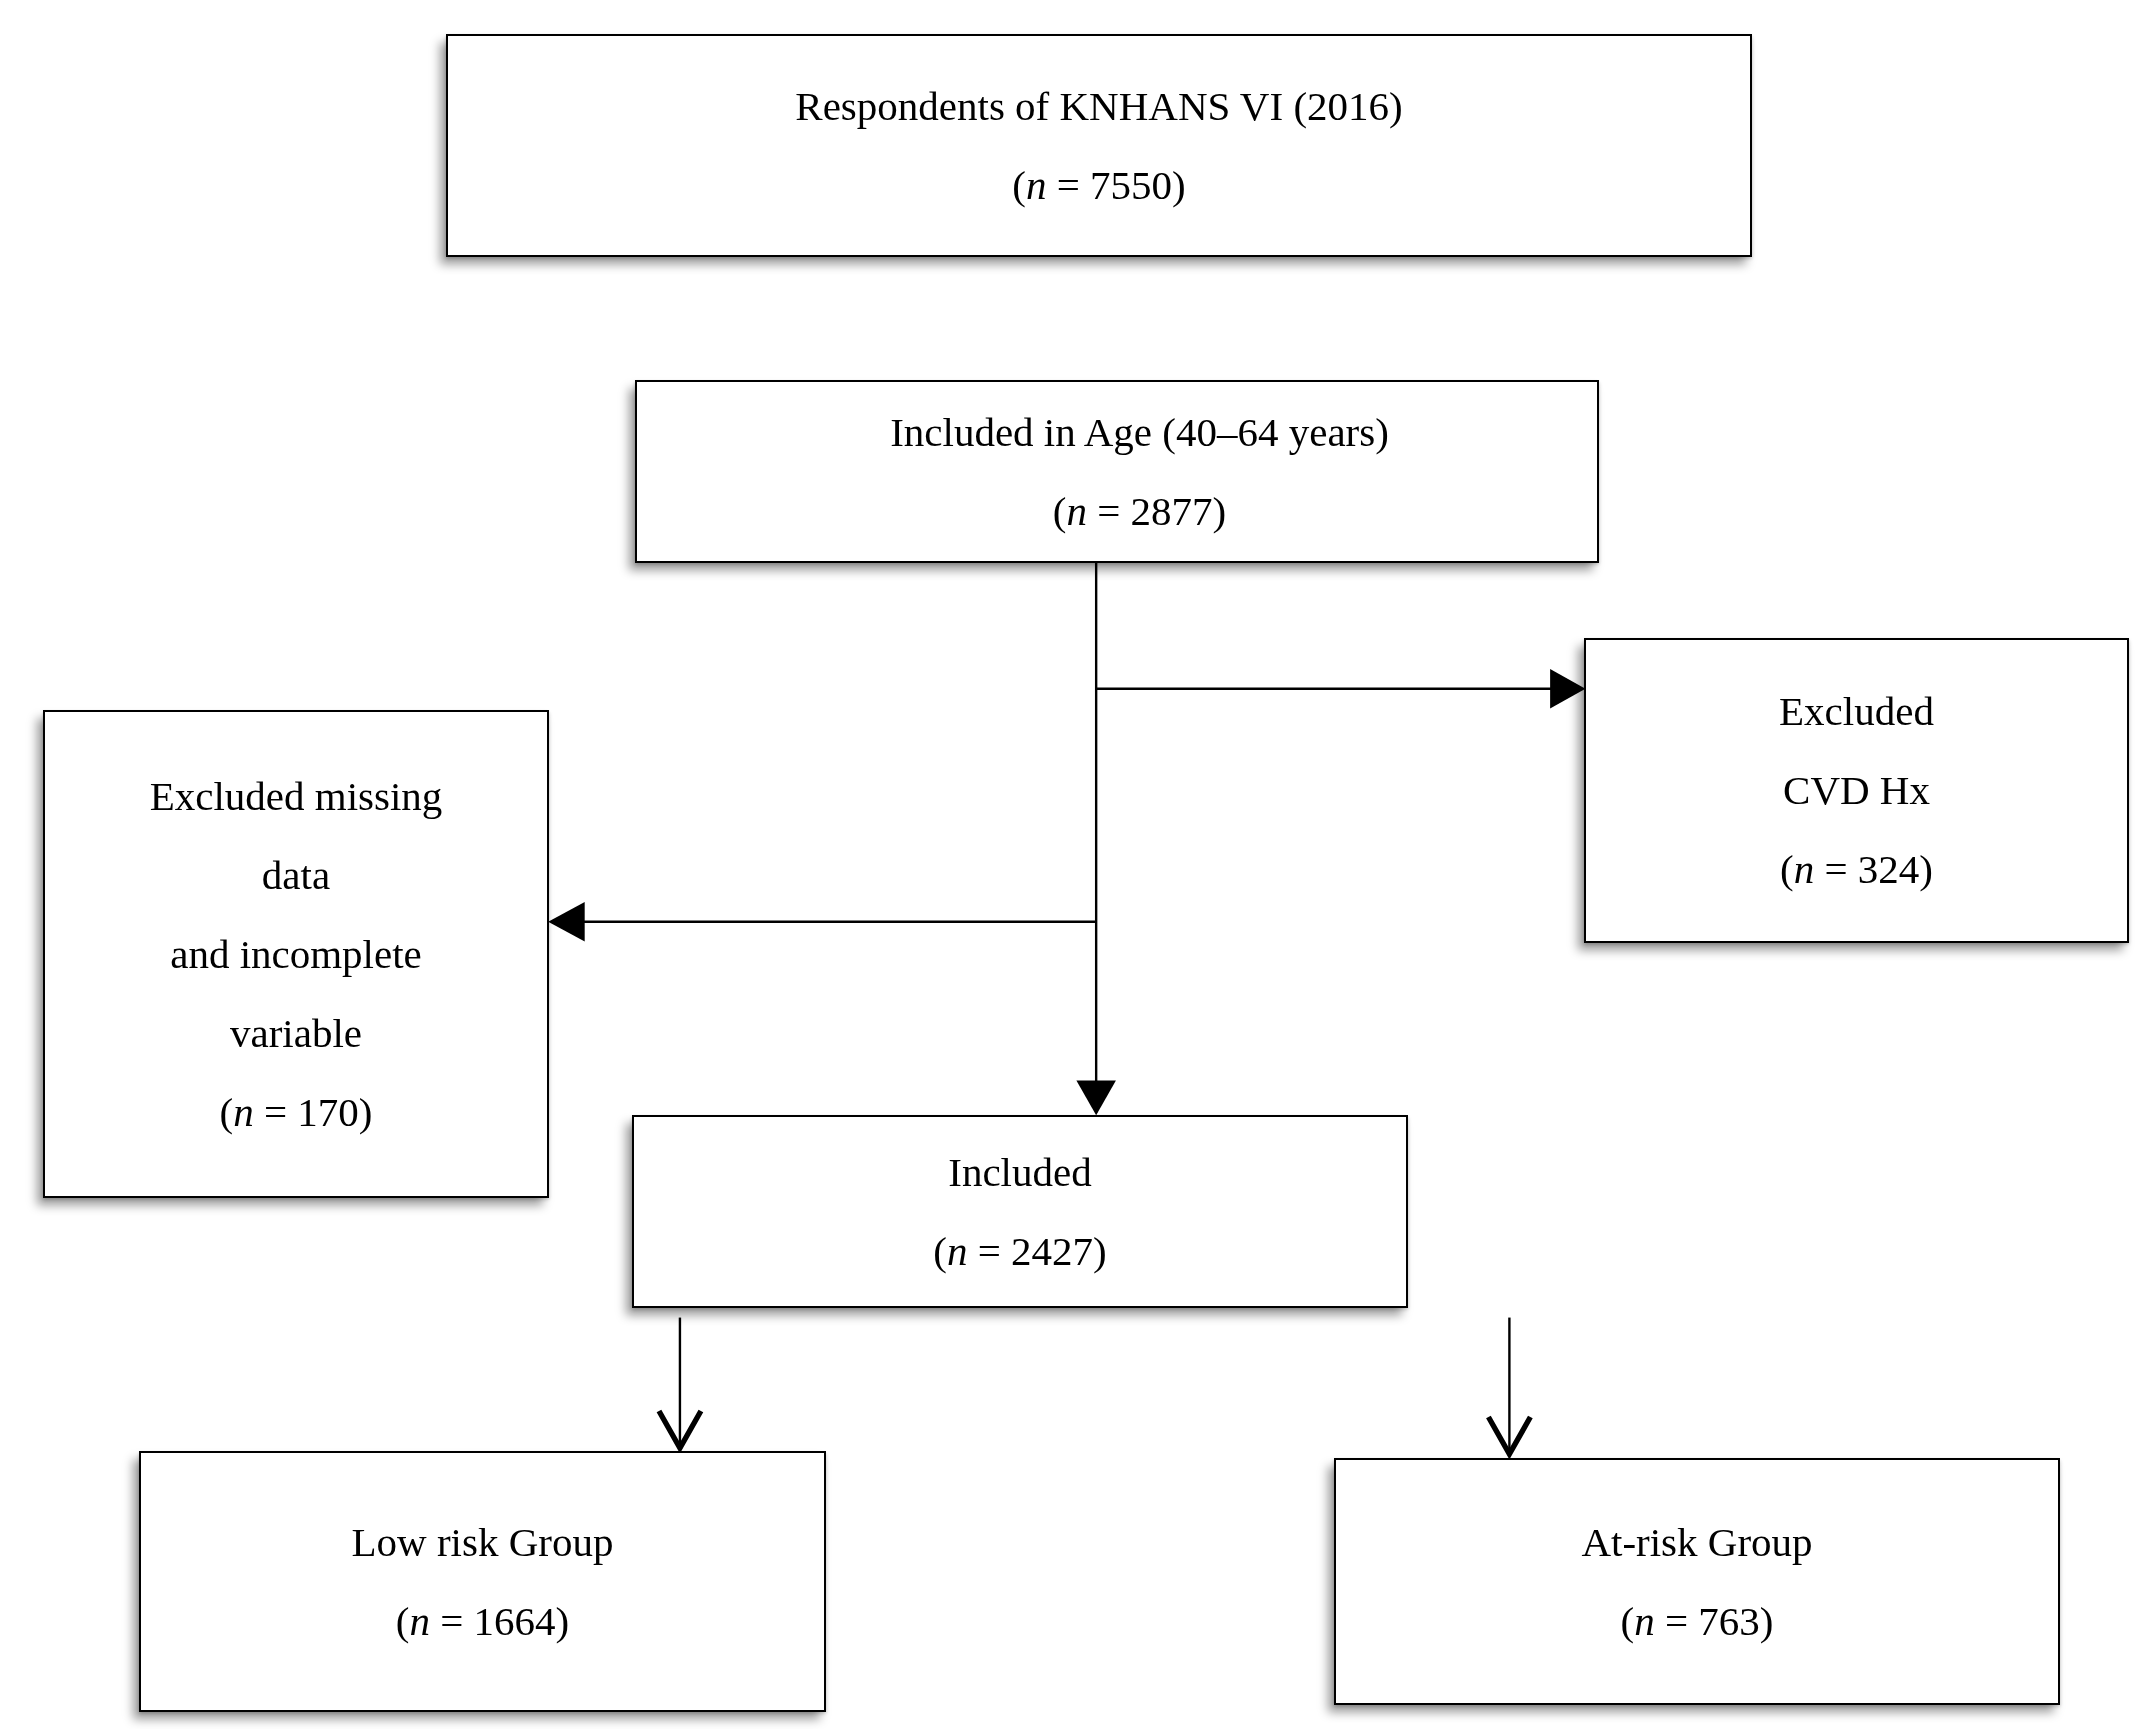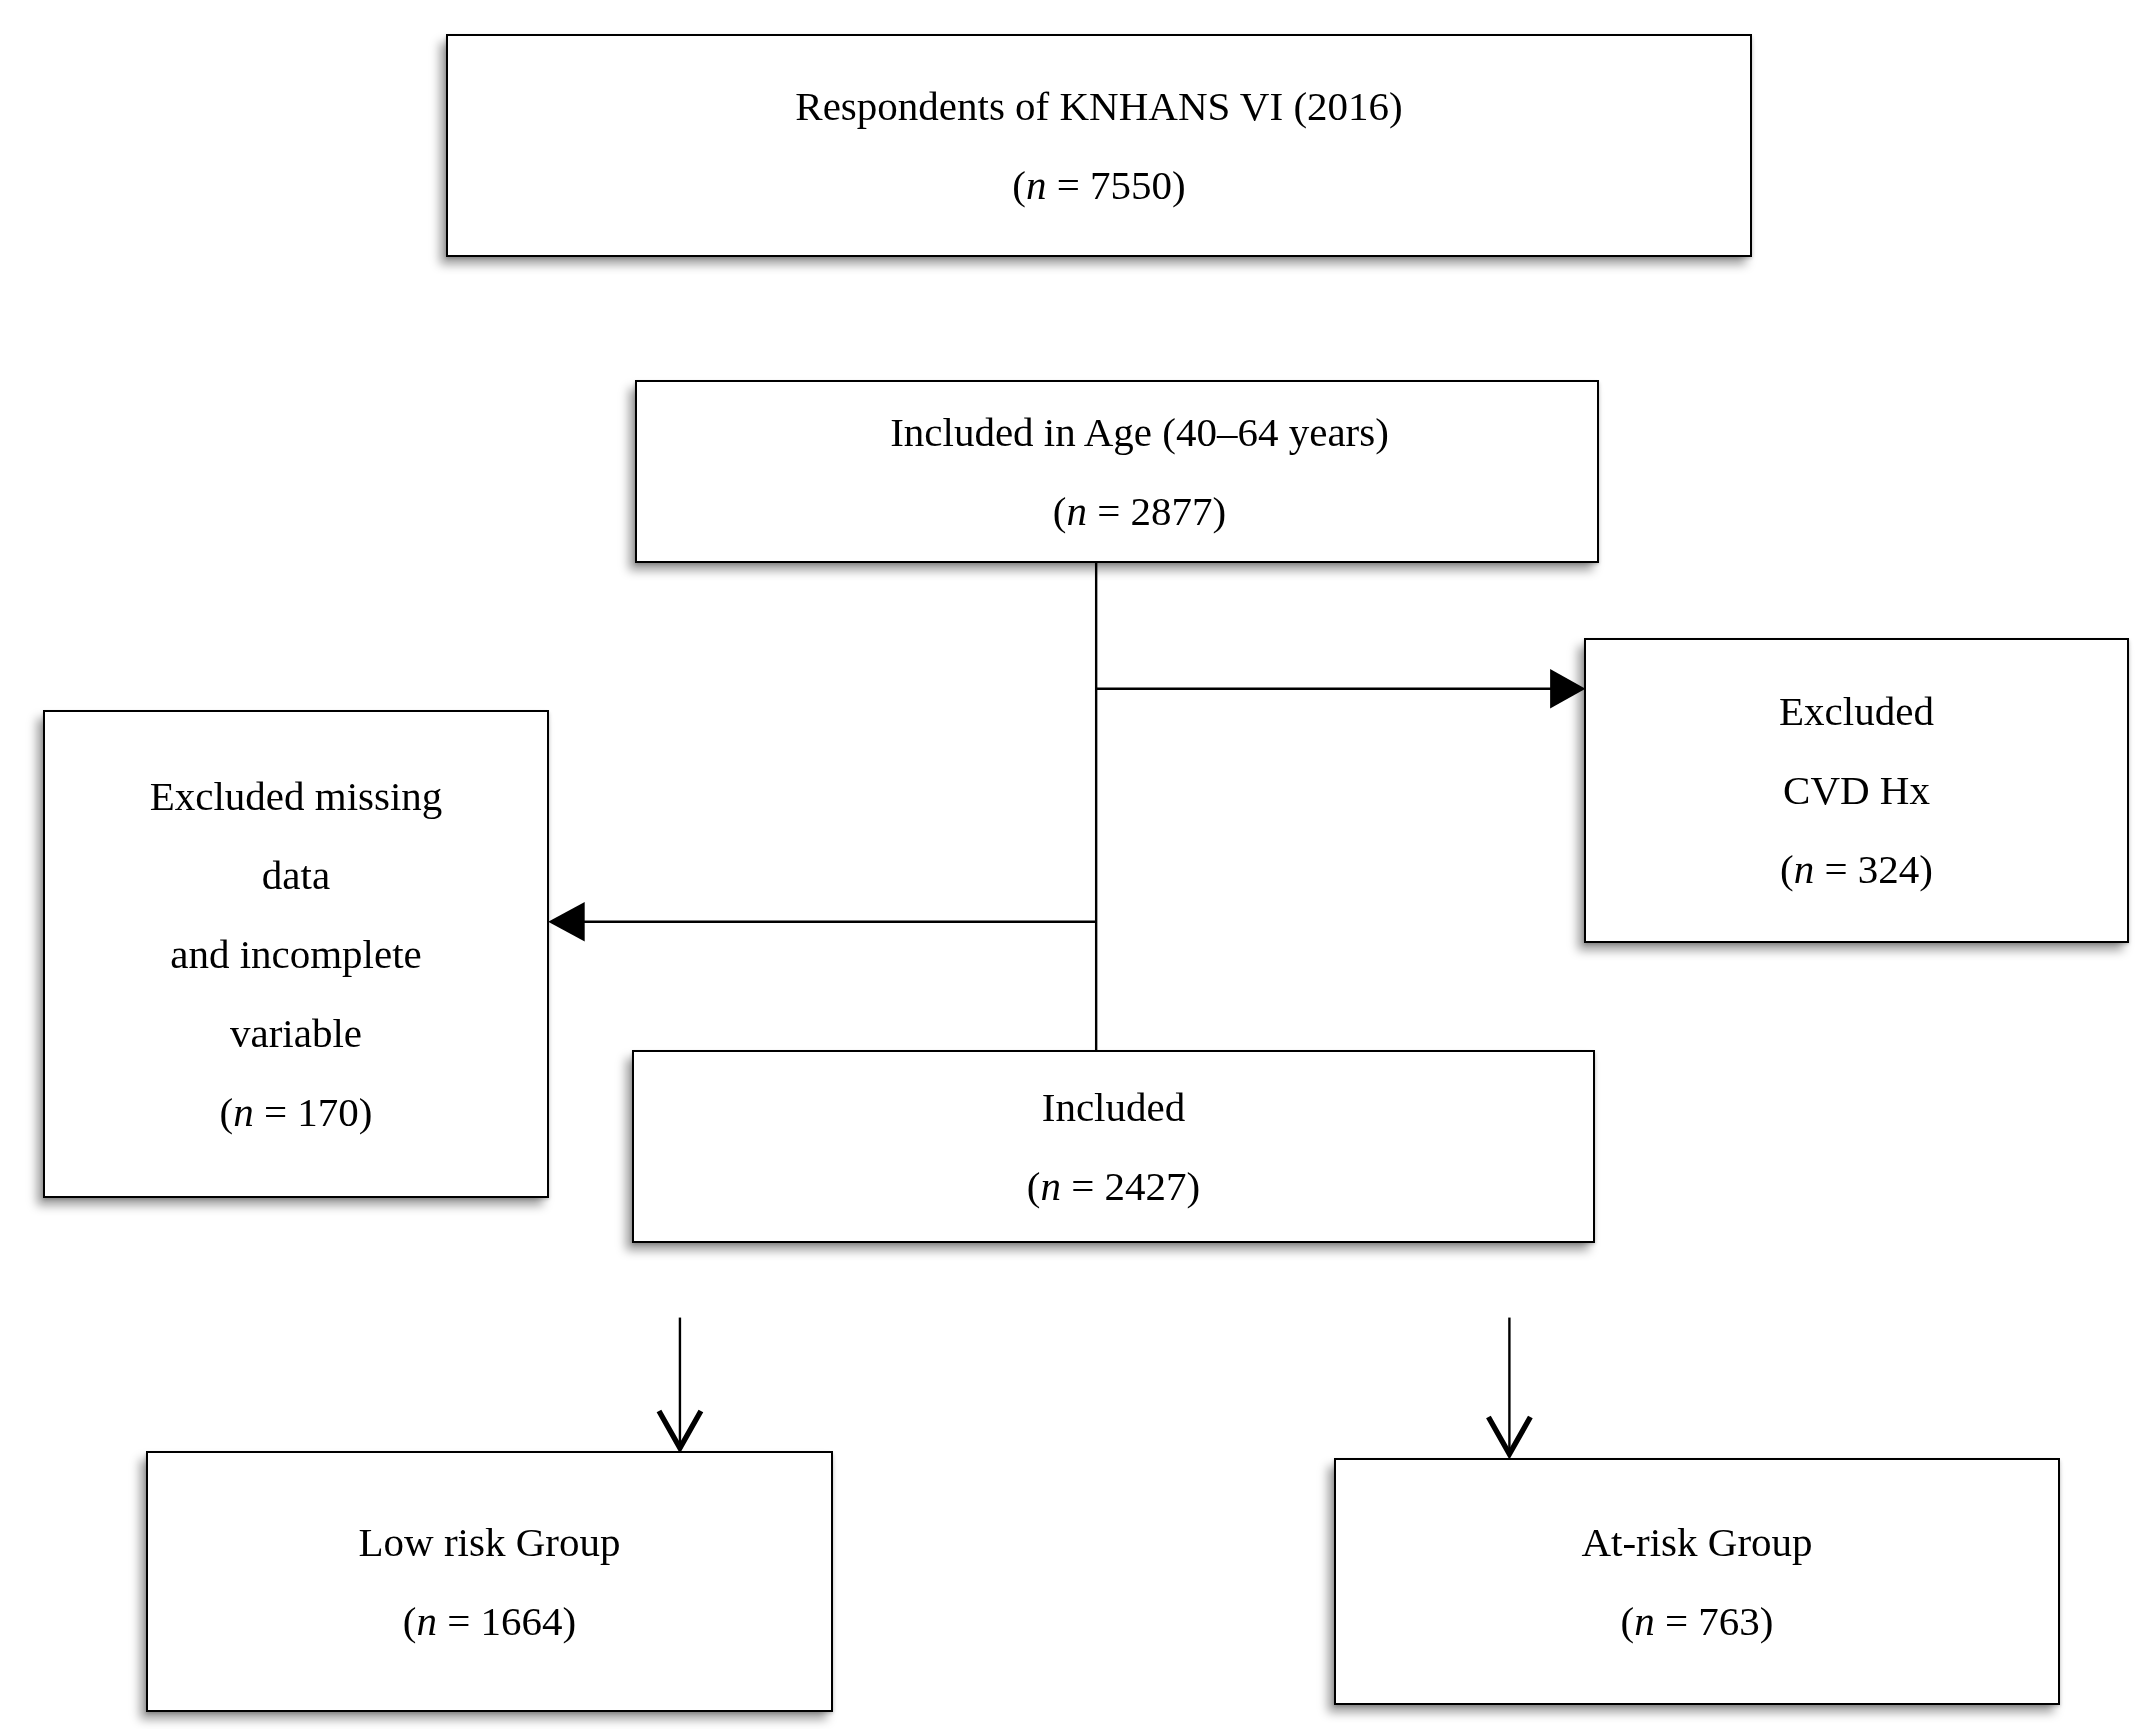--- a/index.html
+++ b/index.html
@@ -108,28 +108,28 @@
   <div class="box" style="left:43px; top:710px; width:506px; height:488px;">
     <div class="line">Excluded missing</div>
     <div class="line">data</div>
     <div class="line">and incomplete</div>
     <div class="line">variable</div>
     <div class="line">
       <span>(</span><span class="nvar">n</span><span> = 170)</span>
     </div>
   </div>
 
-  <div class="box" style="left:632px; top:1050px; width:963px; height:193px;">
+  <div class="box" style="left:632px; top:1115px; width:776px; height:193px;">
     <div class="line">Included</div>
     <div class="line">
       <span>(</span><span class="nvar">n</span><span> = 2427)</span>
     </div>
   </div>
 
-  <div class="box" style="left:146px; top:1451px; width:687px; height:261px;">
+  <div class="box" style="left:139px; top:1451px; width:687px; height:261px;">
     <div class="line">Low risk Group</div>
     <div class="line">
       <span>(</span><span class="nvar">n</span><span> = 1664)</span>
     </div>
   </div>
 
   <div class="box" style="left:1334px; top:1458px; width:726px; height:247px;">
     <div class="line">At-risk Group</div>
     <div class="line">
       <span>(</span><span class="nvar">n</span><span> = 763)</span>

